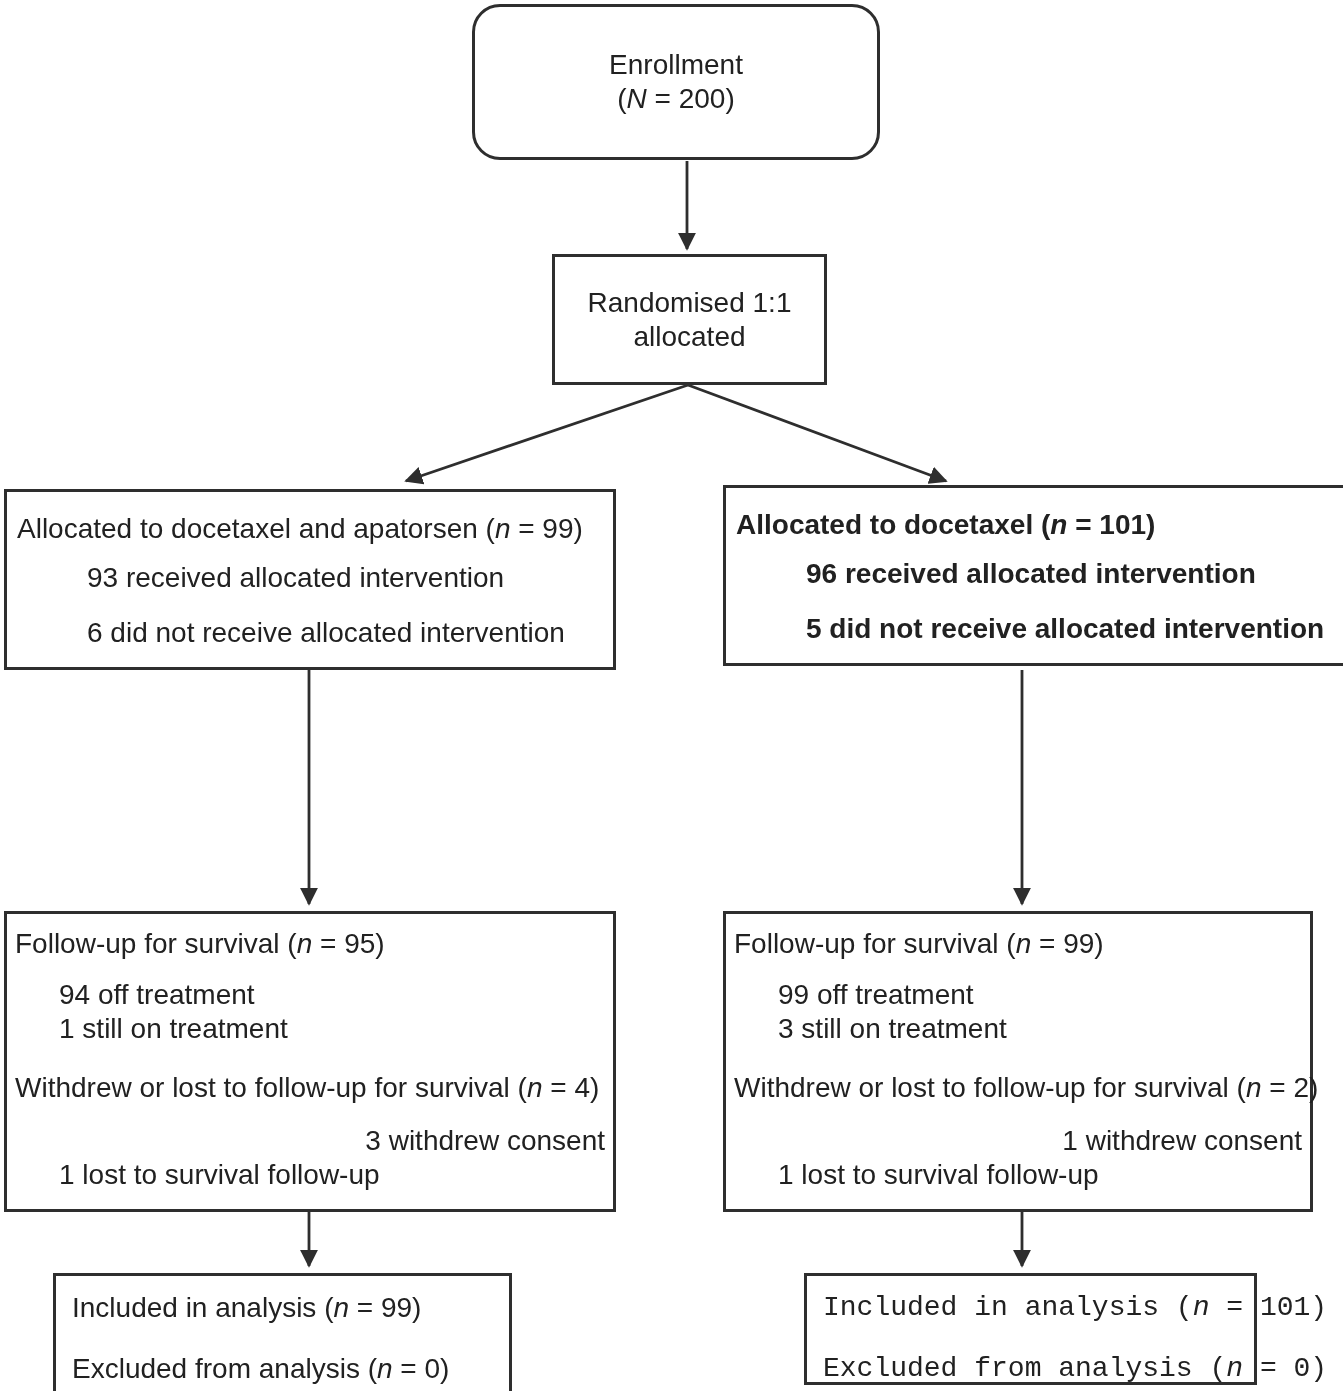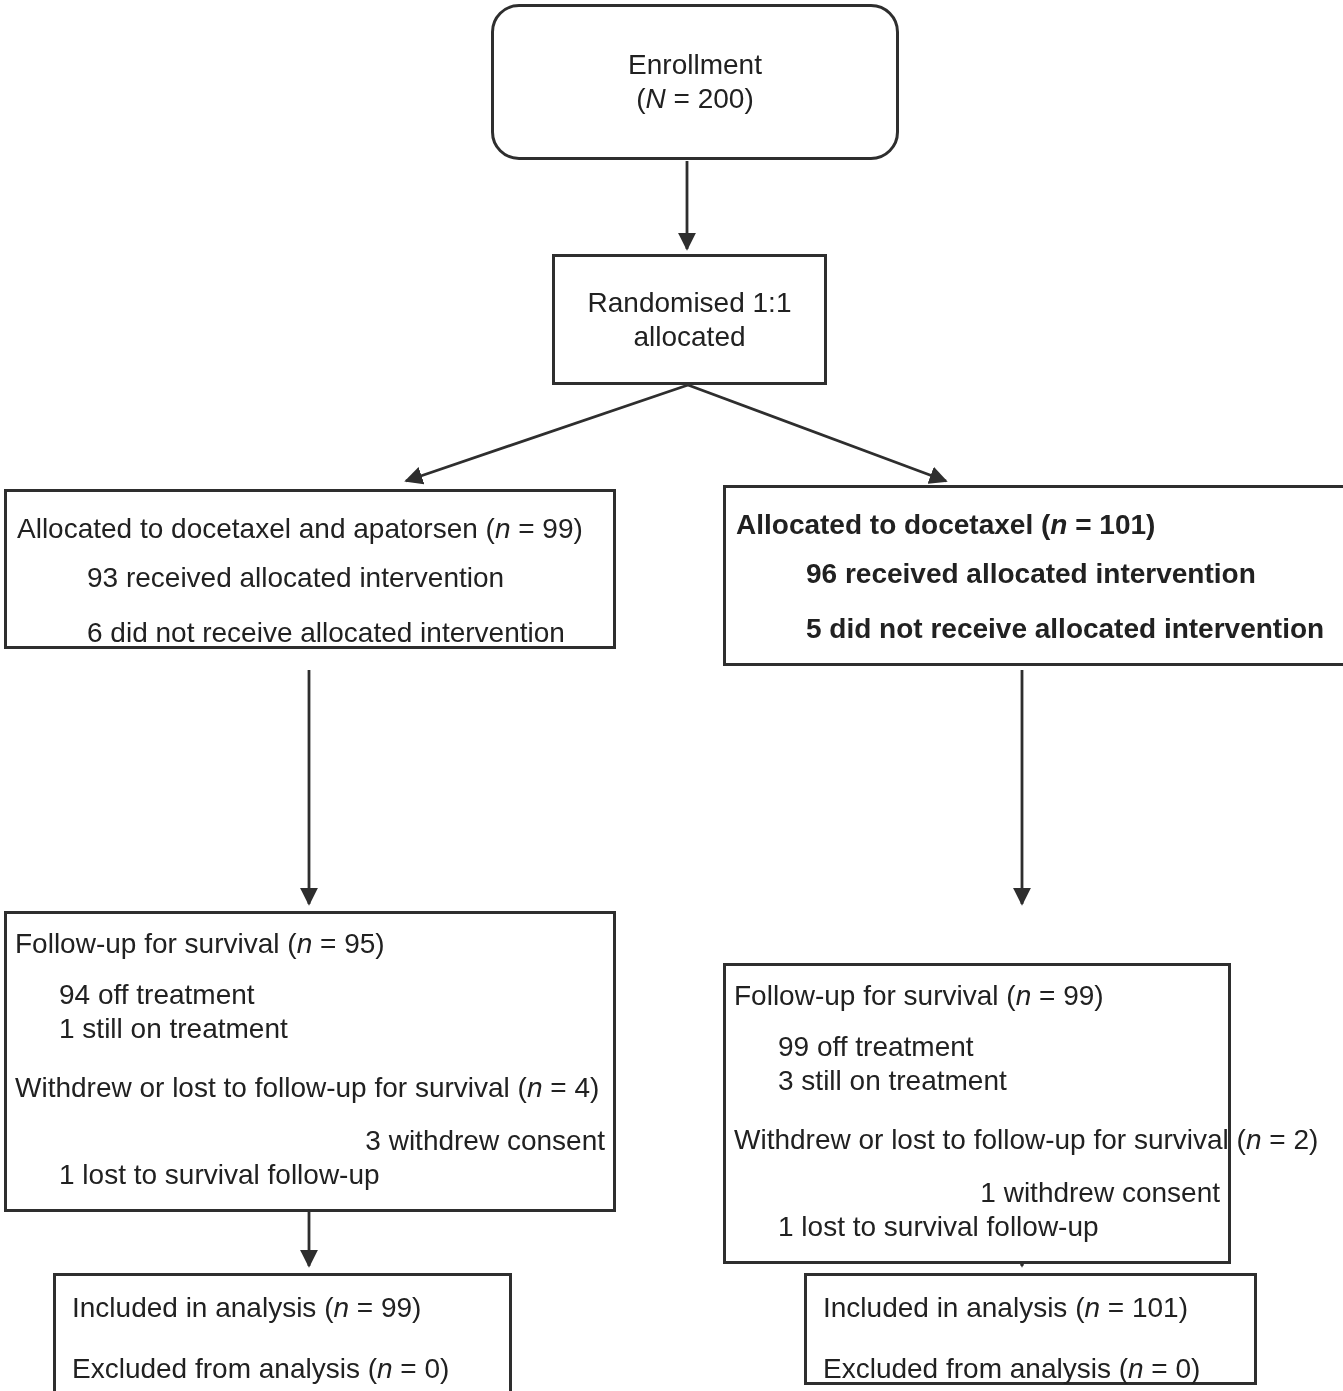--- a/index.html
+++ b/index.html
@@ -44,28 +44,28 @@
     display: flex;
     flex-direction: column;
     justify-content: center;
     align-items: center;
     text-align: center;
   }
   .line { white-space: nowrap; }
   i { font-style: italic; }
 
   
-  #enrollment  { left: 491px; top: 4px;    width: 408px; height: 156px; }
+  #enrollment  { left: 472px; top: 4px;    width: 408px; height: 156px; }
   #randomised  { left: 552px; top: 254px;  width: 275px; height: 131px; }
-  #alloc-left  { left: 4px;   top: 489px;  width: 612px; height: 160px; }
+  #alloc-left  { left: 4px;   top: 489px;  width: 612px; height: 181px; }
   #alloc-right { left: 723px; top: 485px;  width: 718px; height: 181px; font-weight: bold; }
   #fu-left     { left: 4px;   top: 911px;  width: 612px; height: 301px; }
-  #fu-right    { left: 723px; top: 963px;  width: 508px; height: 301px; }
+  #fu-right    { left: 723px; top: 911px;  width: 590px; height: 301px; }
   #an-left     { left: 53px;  top: 1273px; width: 459px; height: 132px; }
-  #an-right    { left: 804px; top: 1273px; width: 453px; height: 112px; }
+  #an-right    { left: 804px; top: 1273px; width: 453px; height: 112px; font-family: Liberation Mono, monospace; }
 
   
   .alloc-title { margin: 20px 10px 0 10px; }
   .alloc-item1 { margin: 15px 10px 0 80px; }
   .alloc-item2 { margin: 21px 10px 0 80px; }
 
   .fu-title1 { margin: 13px 8px 0 8px; }
   .fu-item-a { margin: 17px 8px 0 52px; }
   .fu-item-b { margin: 0 8px 0 52px; }
   .fu-title2 { margin: 25px 8px 0 8px; }

